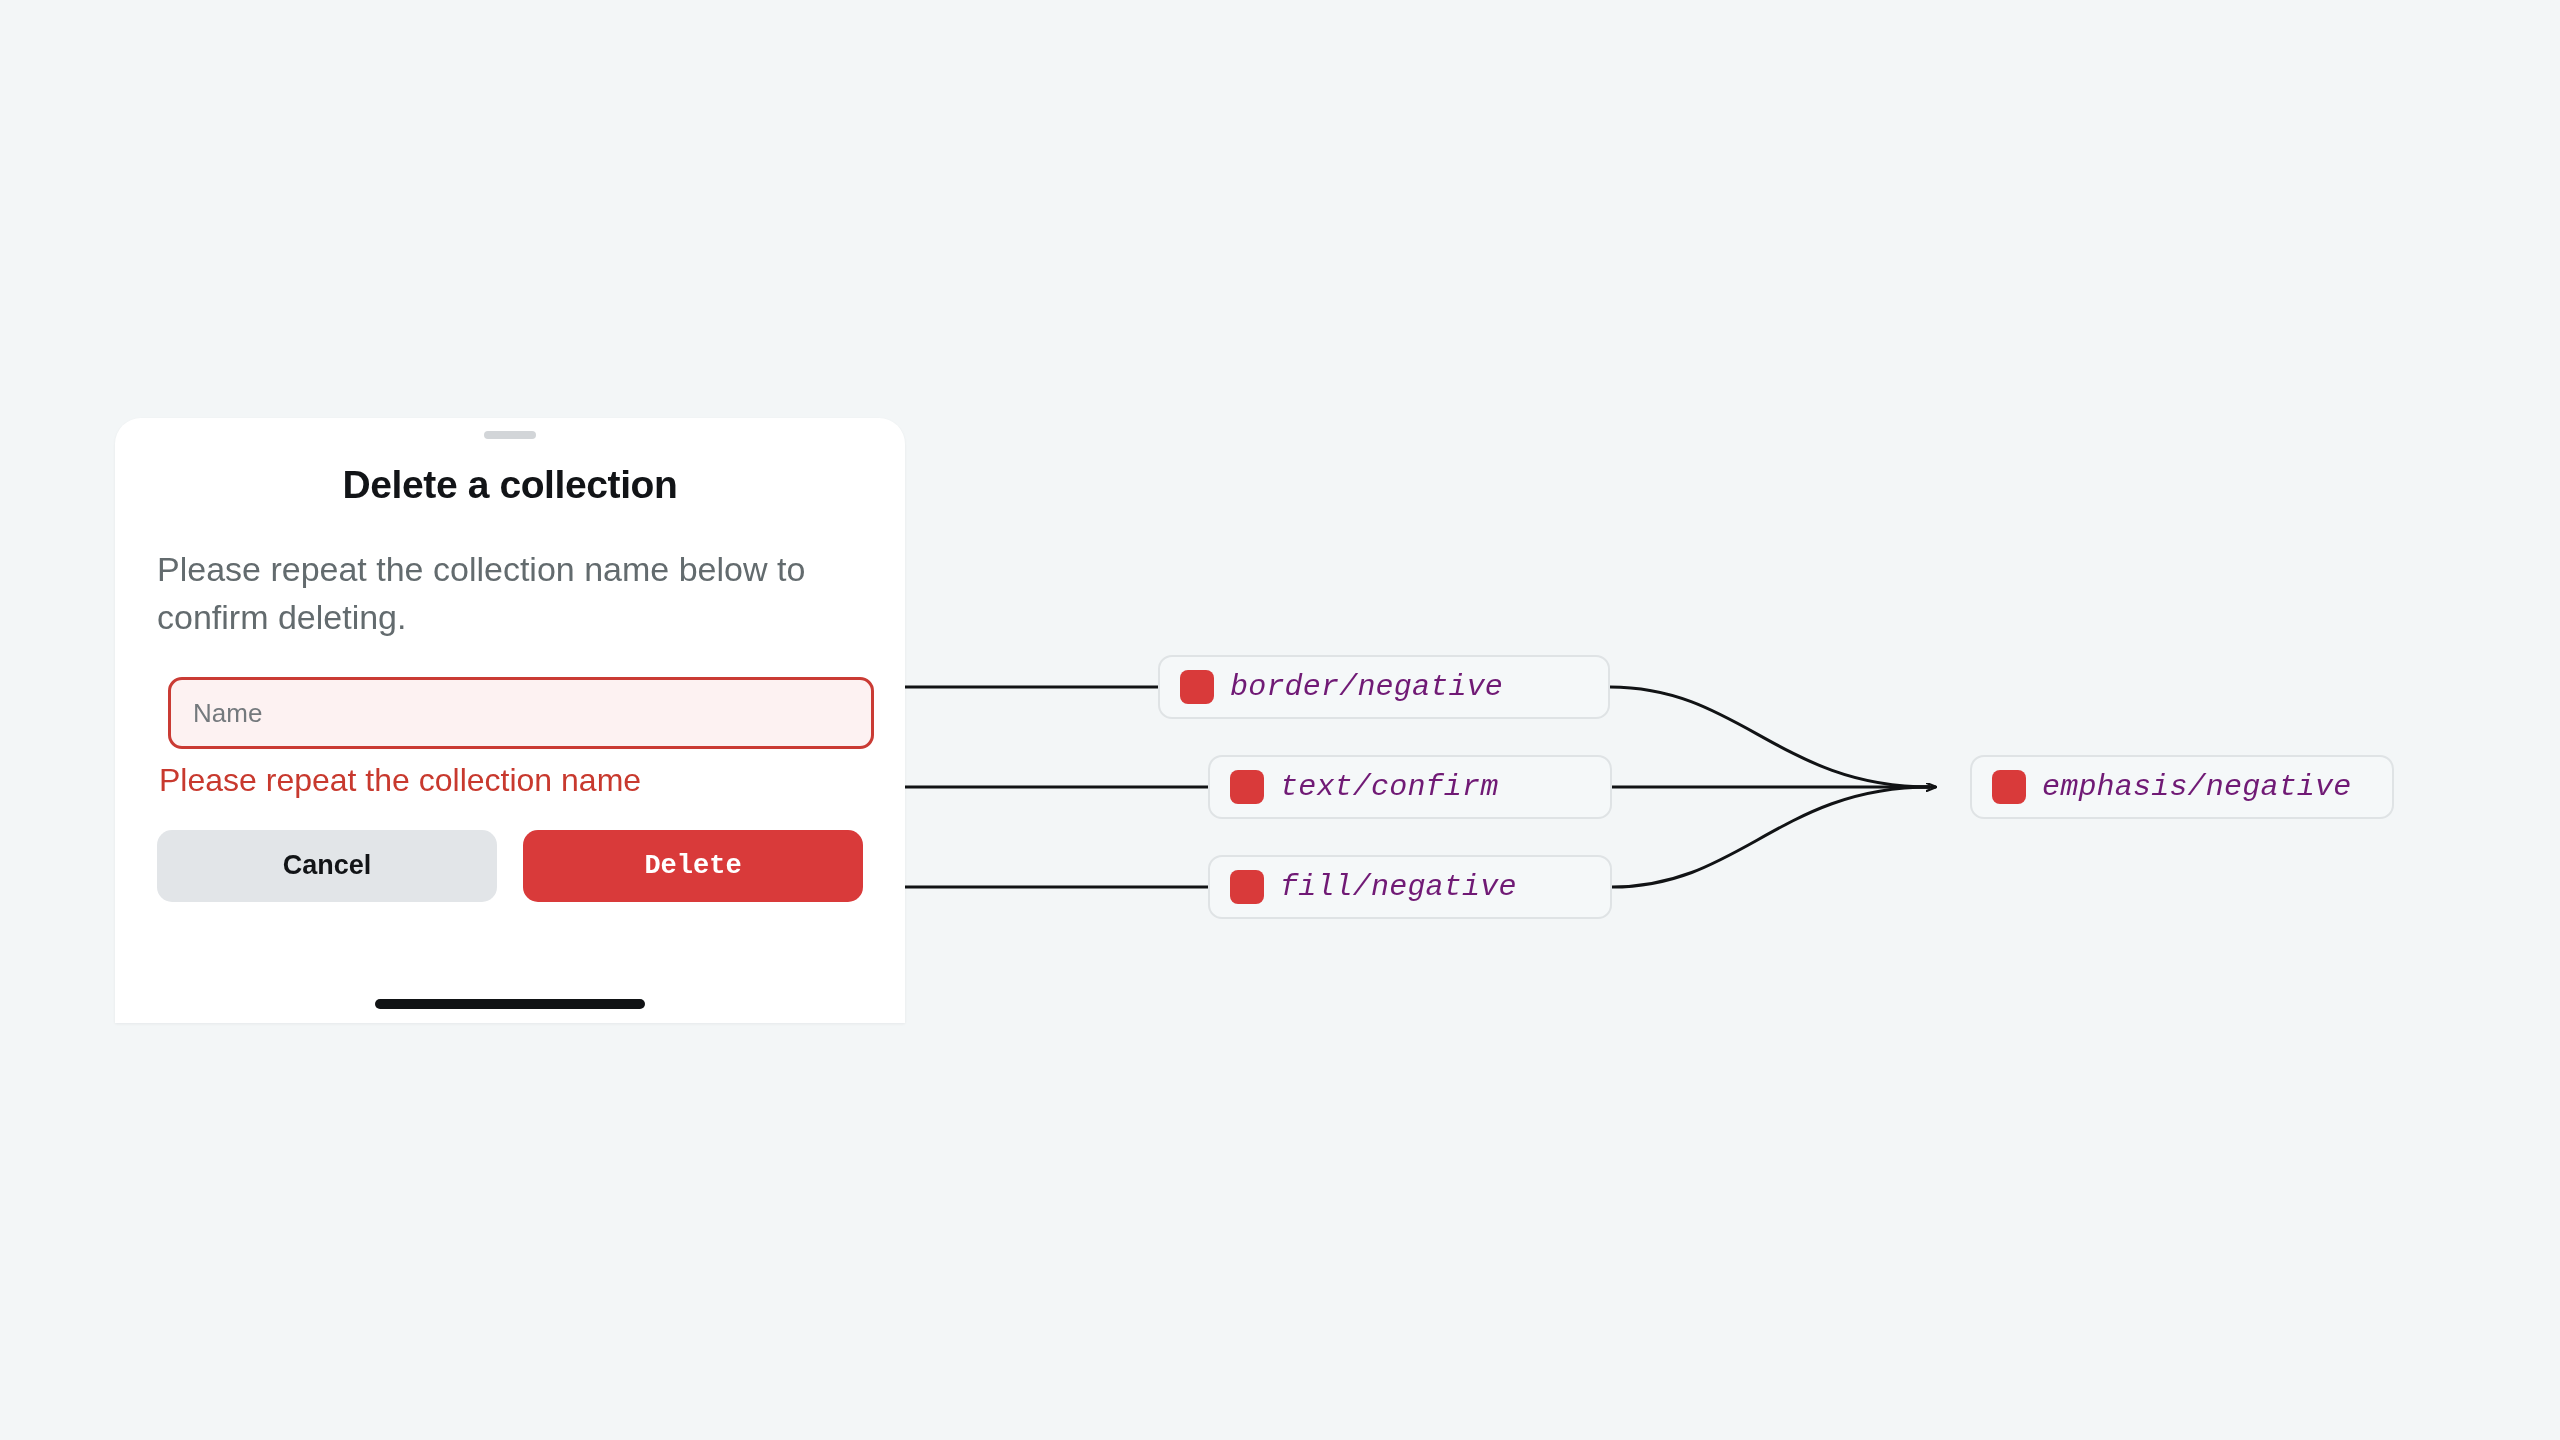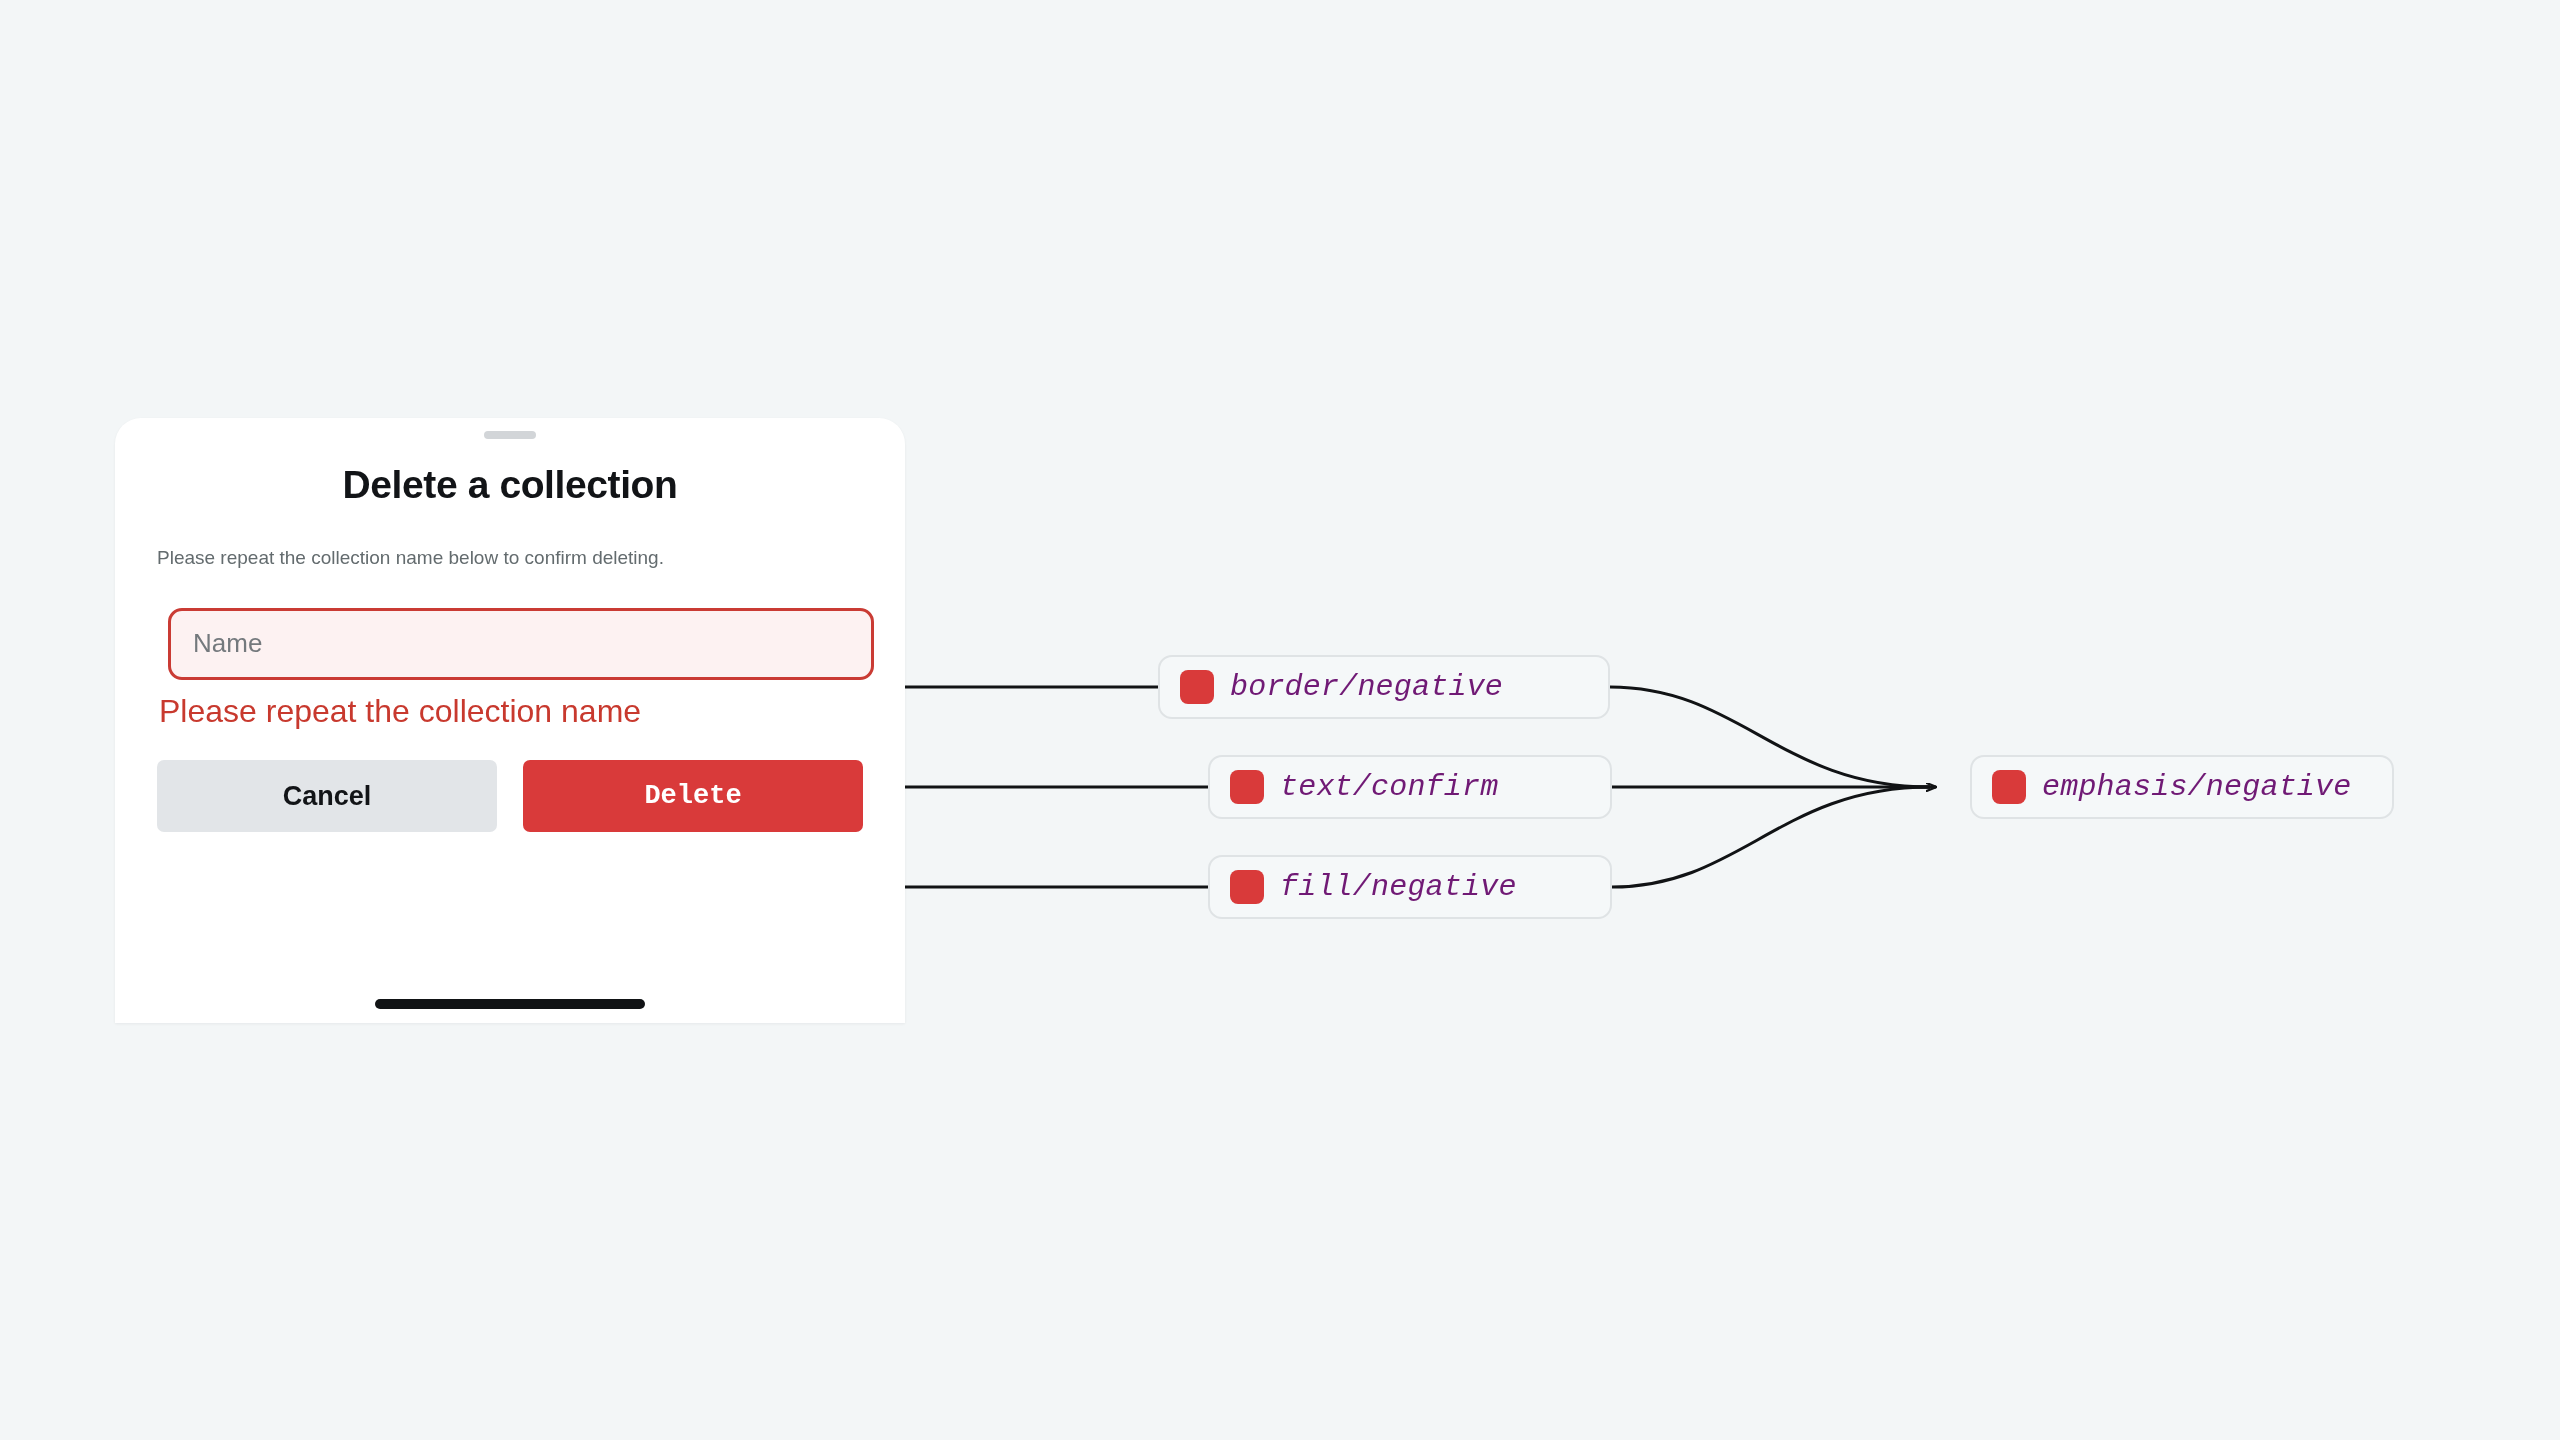--- a/index.html
+++ b/index.html
@@ -68,21 +68,21 @@
     font-size: 39px;
     font-weight: 700;
     color: #121417;
     text-align: center;
     letter-spacing: -0.4px;
     margin: 0 0 38px 0;
     line-height: 1.1;
   }
 
   #dialog-desc {
-    font-size: 19px;
+    font-size: 34px;
     color: #636b6e;
     line-height: 1.42;
     margin: 12px 0 36px 0;
     max-width: 700px;
   }
 
   #name-field {
     box-sizing: border-box;
     width: 100%;
     height: 72px;
@@ -110,21 +110,21 @@
   #dialog-actions {
     display: flex;
     gap: 26px;
     margin-top: 30px;
   }
 
   .dlg-btn {
     flex: 1 1 0;
     height: 72px;
     border: none;
-    border-radius: 7px;
+    border-radius: 15px;
     font-family: "Liberation Sans", sans-serif;
     font-size: 27px;
     font-weight: 700;
     cursor: pointer;
     display: flex;
     align-items: center;
     justify-content: center;
   }
   #cancel-button { background: #e2e5e8; color: #121417; }
   #delete-button { background: #d93a3a; color: #ffffff; font-family: Liberation Mono, monospace; }

